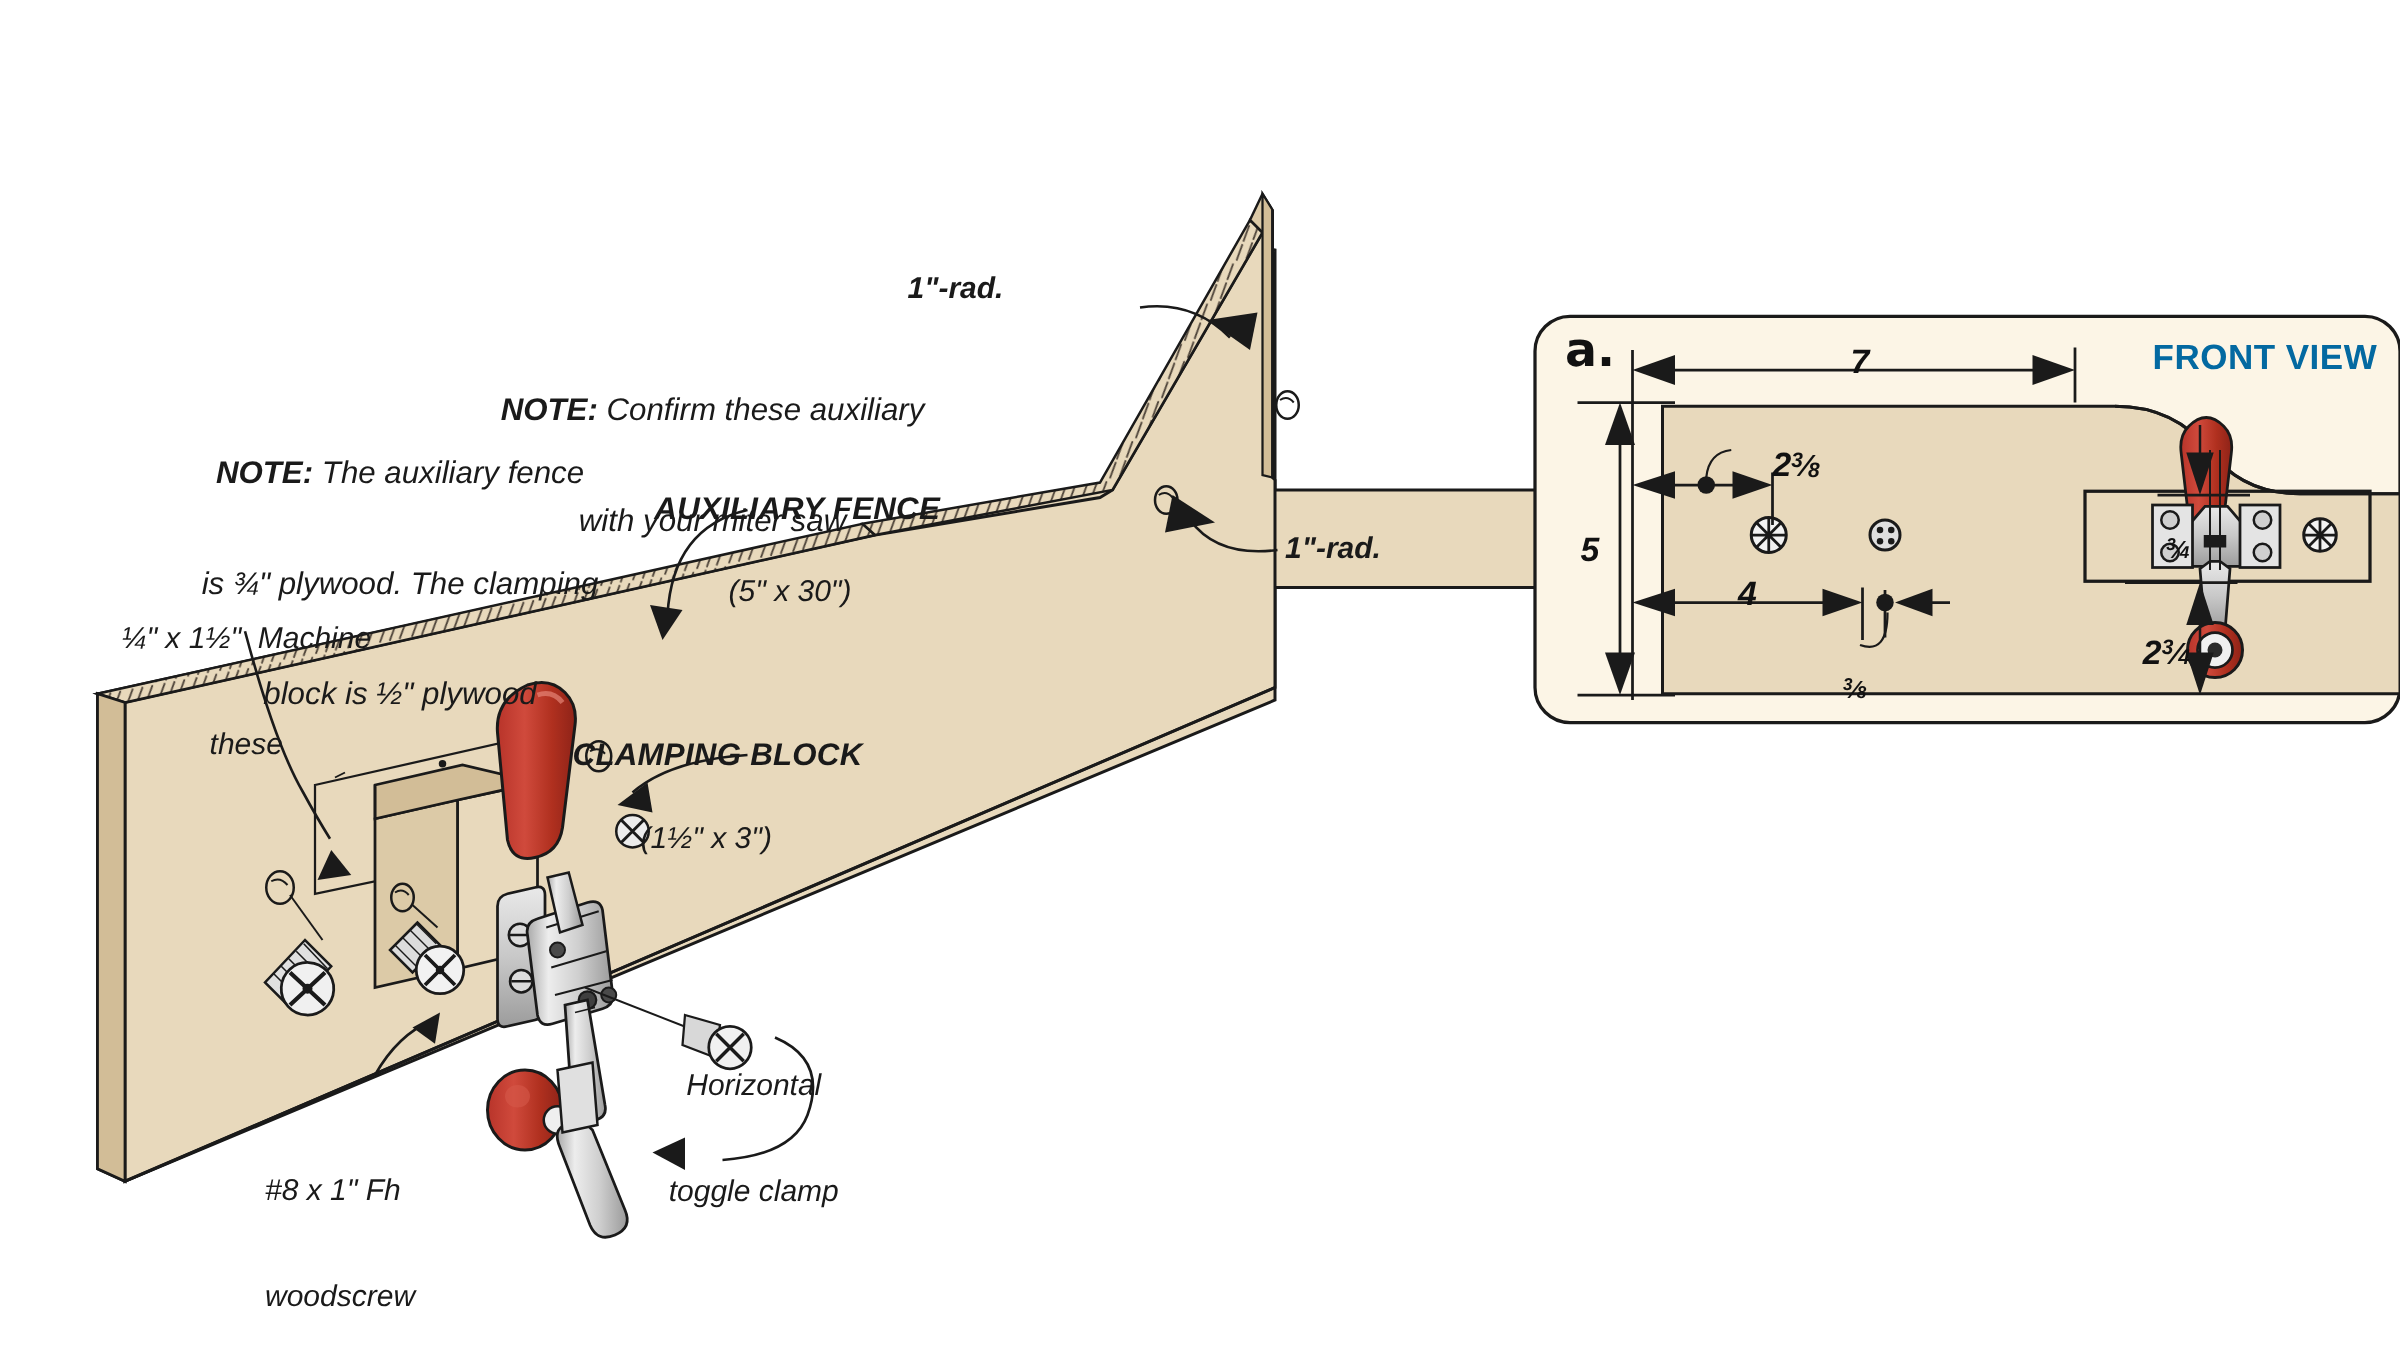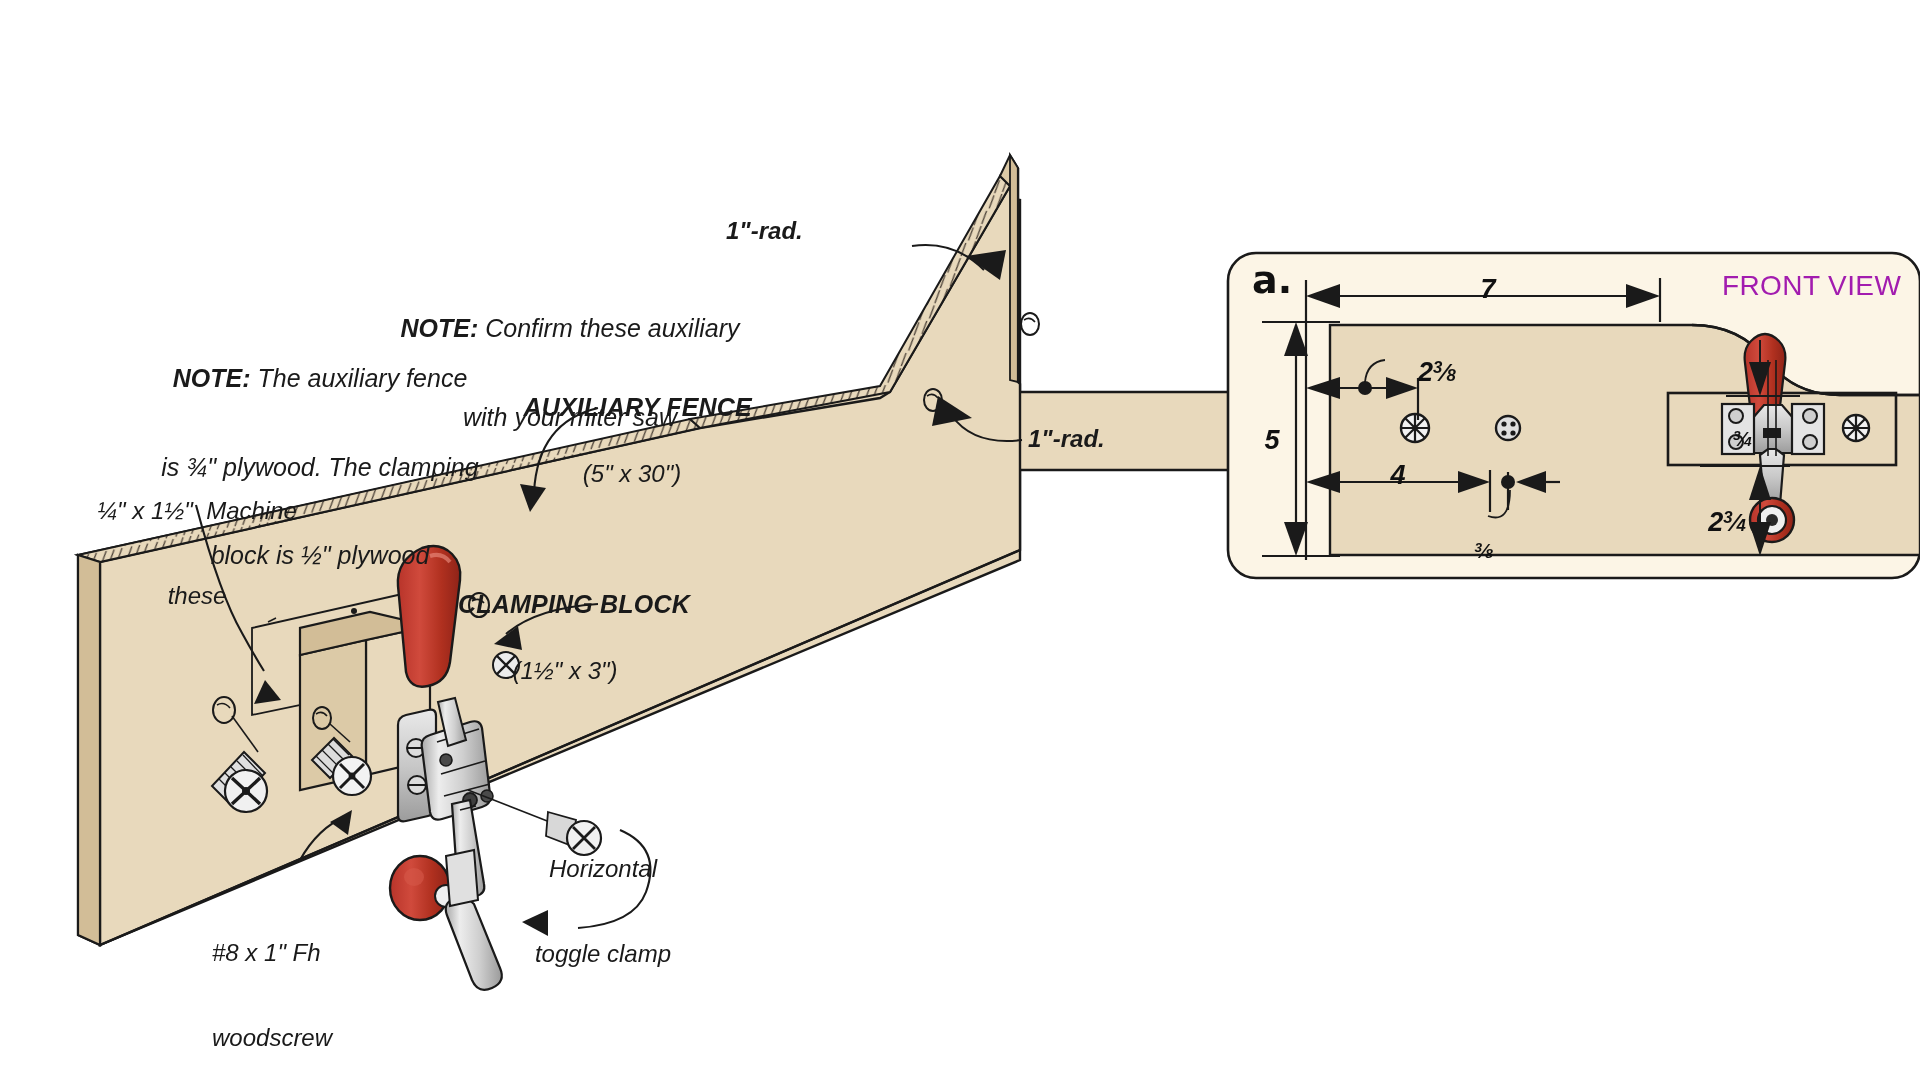--- a/index.html
+++ b/index.html
@@ -67,24 +67,24 @@
   }
   .dimnum {
     font-style: italic;
     font-weight: bold;
     font-size: 27px;
     color: #111;
     text-align: center;
   }
   .dimnum.small { font-size: 22px; }
   .frontview {
-    font-weight: normal;
+    font-weight: bold;
     font-size: 28px;
     letter-spacing: 0.4px;
-    color: #a21caf;
+    color: #0369a1;
   }
   .panel-tag {
     font-weight: bold;
     font-size: 38px;
     color: #111;
     font-family: "DejaVu Sans", sans-serif;
   }
   sup.frac-n { font-size: 0.62em; vertical-align: 0.45em; }
   sub.frac-d { font-size: 0.62em; vertical-align: -0.02em; }
   .fracslash { font-size: 0.9em; }
@@ -454,17 +454,17 @@
   <div class="lbl dimnum" style="left:1378px; top:460px; width:40px;">4</div>
 
   <div class="lbl dimnum small" style="left:1450px; top:512px; width:60px; text-align:left;">
     <span></span><sup class="frac-n">3</sup><span class="fracslash">⁄</span><sub class="frac-d">8</sub>
   </div>
 
   <div class="lbl dimnum small" style="left:1700px; top:400px; width:60px; text-align:center;">
     <span></span><sup class="frac-n">3</sup><span class="fracslash">⁄</span><sub class="frac-d">4</sub>
   </div>
 
-  <div class="lbl dimnum" style="left:1672px; top:475px; width:80px; text-align:center;">
+  <div class="lbl dimnum" style="left:1672px; top:475px; width:80px; text-align:right;">
     <span>2</span><sup class="frac-n">3</sup><span class="fracslash">⁄</span><sub class="frac-d">4</sub>
   </div>
 
 </div>
 
 </body></html>

